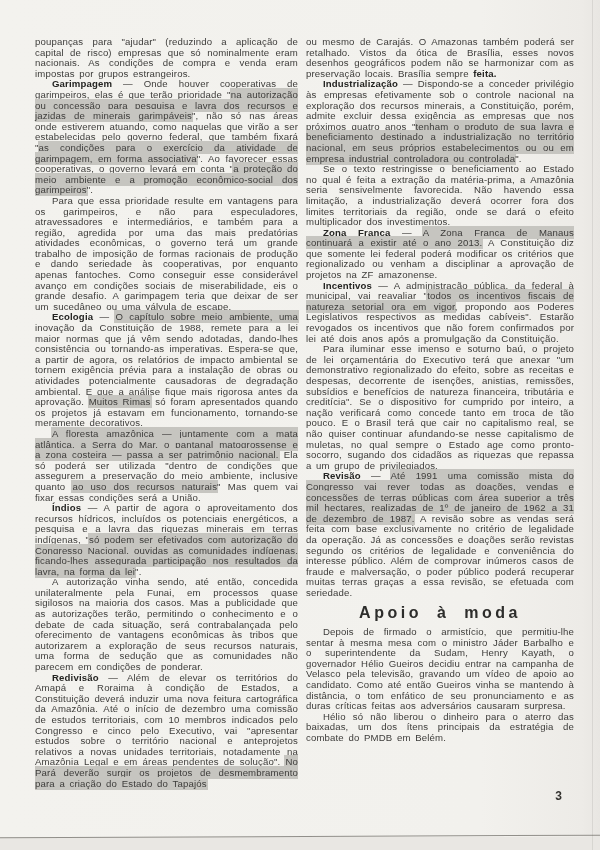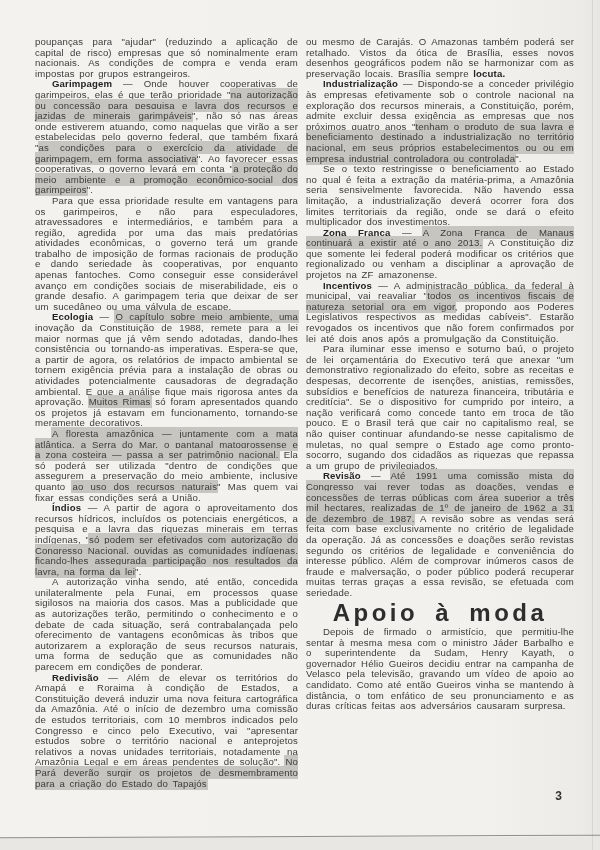--- a/index.html
+++ b/index.html
@@ -29,21 +29,21 @@
   .col-right { left: 306px; width: 268px; }
 
   .col p { margin: 0; text-indent: 17px; }
   .col p.noindent { text-indent: 0; }
 
   .b  { font-weight: bold; color: #242422; }
   .hl { background: #c6c5c0; box-shadow: 0 0 0 1px #c6c5c0; margin-top: 48px; }
 
   h2.section {
     margin: 10px 0 8px 0;
-    font-size: 24px;
+    font-size: 16px;
     font-weight: bold;
     letter-spacing: 3.5px;
     word-spacing: 7px;
     text-align: center;
     text-indent: 0;
     color: #2d2d2b;
   }
 
   .pagenum {
     position: absolute;
@@ -88,29 +88,30 @@
       <p class="noindent"><span>poupanças para "ajudar" (reduzindo a aplicação de capital de risco) empresas que só nominalmente eram nacionais. As condições de compra e venda eram impostas por grupos estrangeiros.</span></p>
       <p><span class="b">Garimpagem</span><span> — Onde houver cooperativas de garimpeiros, elas é que terão prioridade "</span><span class="hl">na autorização ou concessão para pesquisa e lavra dos recursos e jazidas de minerais garimpáveis</span><span>", não só nas áreas onde estiverem atuando, como naquelas que virão a ser estabelecidas pelo governo federal, que também fixará "</span><span class="hl">as condições para o exercício da atividade de garimpagem, em forma associativa</span><span>". Ao favorecer essas cooperativas, o governo levará em conta "</span><span class="hl">a proteção do meio ambiente e a promoção econômico-social dos garimpeiros</span><span>".</span></p>
       <p><span>Para que essa prioridade resulte em vantagens para os garimpeiros, e não para especuladores, atravessadores e intermediários, e também para a região, agredida por uma das mais predatórias atividades econômicas, o governo terá um grande trabalho de imposição de formas racionais de produção e dando seriedade às cooperativas, por enquanto apenas fantoches. Como conseguir esse considerável avanço em condições sociais de miserabilidade, eis o grande desafio. A garimpagem teria que deixar de ser um sucedâneo ou uma válvula de escape.</span></p>
       <p><span class="b">Ecologia</span><span> — </span><span class="hl">O capítulo sobre meio ambiente, uma</span><span> inovação da Constituição de 1988, remete para a lei maior normas que já vêm sendo adotadas, dando-lhes consistência ou tornando-as imperativas. Espera-se que, a partir de agora, os relatórios de impacto ambiental se tornem exigência prévia para a instalação de obras ou atividades potencialmente causadoras de degradação ambiental. E que a análise fique mais rigorosa antes da aprovação. </span><span class="hl">Muitos Rimas</span><span> só foram apresentados quando os projetos já estavam em funcionamento, tornando-se meramente decorativos.</span></p>
       <p><span class="hl">A floresta amazônica — juntamente com a mata atlântica, a Serra do Mar, o pantanal matogrossense e a zona costeira — passa a ser patrimônio nacional.</span><span> Ela só poderá ser utilizada "dentro de condições que assegurem a preservação do meio ambiente, inclusive quanto </span><span class="hl">ao uso dos recursos naturais</span><span>" Mas quem vai fixar essas condições será a União.</span></p>
       <p><span class="b">Índios</span><span> — A partir de agora o aproveitamento dos recursos hídricos, incluídos os potenciais energéticos, a pesquisa e a lavra das riquezas minerais em terras indígenas, "</span><span class="hl">só podem ser efetivados com autorização do Congresso Nacional, ouvidas as comunidades indígenas, ficando-lhes assegurada participação nos resultados da lavra, na forma da lei</span><span>".</span></p>
       <p><span>A autorização vinha sendo, até então, concedida unilateralmente pela Funai, em processos quase sigilosos na maioria dos casos. Mas a publicidade que as autorizações terão, permitindo o conhecimento e o debate de cada situação, será contrabalançada pelo oferecimento de vantagens econômicas às tribos que autorizarem a exploração de seus recursos naturais, uma forma de sedução que as comunidades não parecem em condições de ponderar.</span></p>
       <p><span class="b">Redivisão</span><span> — Além de elevar os territórios do Amapá e Roraima à condição de Estados, a Constituição deverá induzir uma nova feitura cartográfica da Amazônia. Até o início de dezembro uma comissão de estudos territoriais, com 10 membros indicados pelo Congresso e cinco pelo Executivo, vai "apresentar estudos sobre o território nacional e anteprojetos relativos a novas unidades territoriais, notadamente na Amazônia Legal e em áreas pendentes de solução". </span><span class="hl">No Pará deverão surgir os projetos de desmembramento para a criação do Estado do Tapajós</span></p>
     </div>
   <div class="col col-right">
-      <p class="noindent"><span>ou mesmo de Carajás. O Amazonas também poderá ser retalhado. Vistos da ótica de Brasília, esses novos desenhos geográficos podem não se harmonizar com as preservação locais. Brasília sempre </span><span class="b">locuta.</span></p>
+      <p class="noindent"><span>ou mesmo de Carajás. O Amazonas também poderá ser retalhado. Vistos da ótica de Brasília, esses novos desenhos geográficos podem não se harmonizar com as preservação locais. Brasília sempre </span><span class="b">feita.</span></p>
       <p><span class="b">Industrialização</span><span> — Dispondo-se a conceder privilégio às empresas efetivamente sob o controle nacional na exploração dos recursos minerais, a Constituição, porém, admite excluir dessa exigência as empresas que nos próximos quatro anos "</span><span class="hl">tenham o produto de sua lavra e beneficiamento destinado a industrialização no território nacional, em seus próprios estabelecimentos ou ou em empresa industrial controladora ou controlada</span><span>".</span></p>
       <p><span>Se o texto restringisse o beneficiamento ao Estado no qual é feita a extração da matéria-prima, a Amazônia seria sensivelmente favorecida. Não havendo essa limitação, a industrialização deverá ocorrer fora dos limites territoriais da região, onde se dará o efeito multiplicador dos investimentos.</span></p>
       <p><span class="b">Zona Franca</span><span> — </span><span class="hl">A Zona Franca de Manaus continuará a existir até o ano 2013.</span><span> A Constituição diz que somente lei federal poderá modificar os critérios que regionalizado ou venham a disciplinar a aprovação de projetos na ZF amazonense.</span></p>
       <p><span class="b">Incentivos</span><span> — A administração pública, da federal à municipal, vai reavaliar "</span><span class="hl">todos os incentivos fiscais de natureza setorial ora em vigor</span><span>, propondo aos Poderes Legislativos respectivos as medidas cabíveis". Estarão revogados os incentivos que não forem confirmados por lei até dois anos após a promulgação da Constituição.</span></p>
       <p><span>Para iluminar esse imenso e soturno baú, o projeto de lei orçamentária do Executivo terá que anexar "um demonstrativo regionalizado do efeito, sobre as receitas e despesas, decorrente de isenções, anistias, remissões, subsídios e benefícios de natureza financeira, tributária e creditícia". Se o dispositivo for cumprido por inteiro, a nação verificará como concede tanto em troca de tão pouco. E o Brasil terá que cair no capitalismo real, se não quiser continuar afundando-se nesse capitalismo de muletas, no qual sempre o Estado age como pronto-socorro, sugando dos cidadãos as riquezas que repassa a um grupo de privilegiados.</span></p>
       <p><span class="b">Revisão</span><span> — </span><span class="hl">Até 1991 uma comissão mista do Congresso vai rever todas as doações, vendas e concessões de terras públicas com área superior a três mil hectares, realizadas de 1º de janeiro de 1962 a 31 de dezembro de 1987.</span><span> A revisão sobre as vendas será feita com base exclusivamente no critério de legalidade da operação. Já as concessões e doações serão revistas segundo os critérios de legalidade e conveniência do interesse público. Além de comprovar inúmeros casos de fraude e malversação, o poder público poderá recuperar muitas terras graças a essa revisão, se efetuada com seriedade.</span></p>
       <h2 class="section">Apoio à moda</h2>
       <p><span>Depois de firmado o armistício, que permitiu-lhe sentar à mesma mesa com o ministro Jáder Barbalho e o superintendente da Sudam, Henry Kayath, o governador Hélio Gueiros decidiu entrar na campanha de Velasco pela televisão, gravando um vídeo de apoio ao candidato. Como até então Gueiros vinha se mantendo à distância, o tom enfático de seu pronunciamento e as duras críticas feitas aos adversários causaram surpresa.</span></p>
+      <p><span>Hélio só não liberou o dinheiro para o aterro das baixadas, um dos ítens principais da estratégia de combate do PMDB em Belém.</span></p>
     </div>
 
   <div class="pagenum">3</div>
 
   <div class="edge-shade-bottom"></div>
   <div class="edge-line-bottom"></div>
   <div class="edge-line-right"></div>
 </div>
 
 </body></html>

